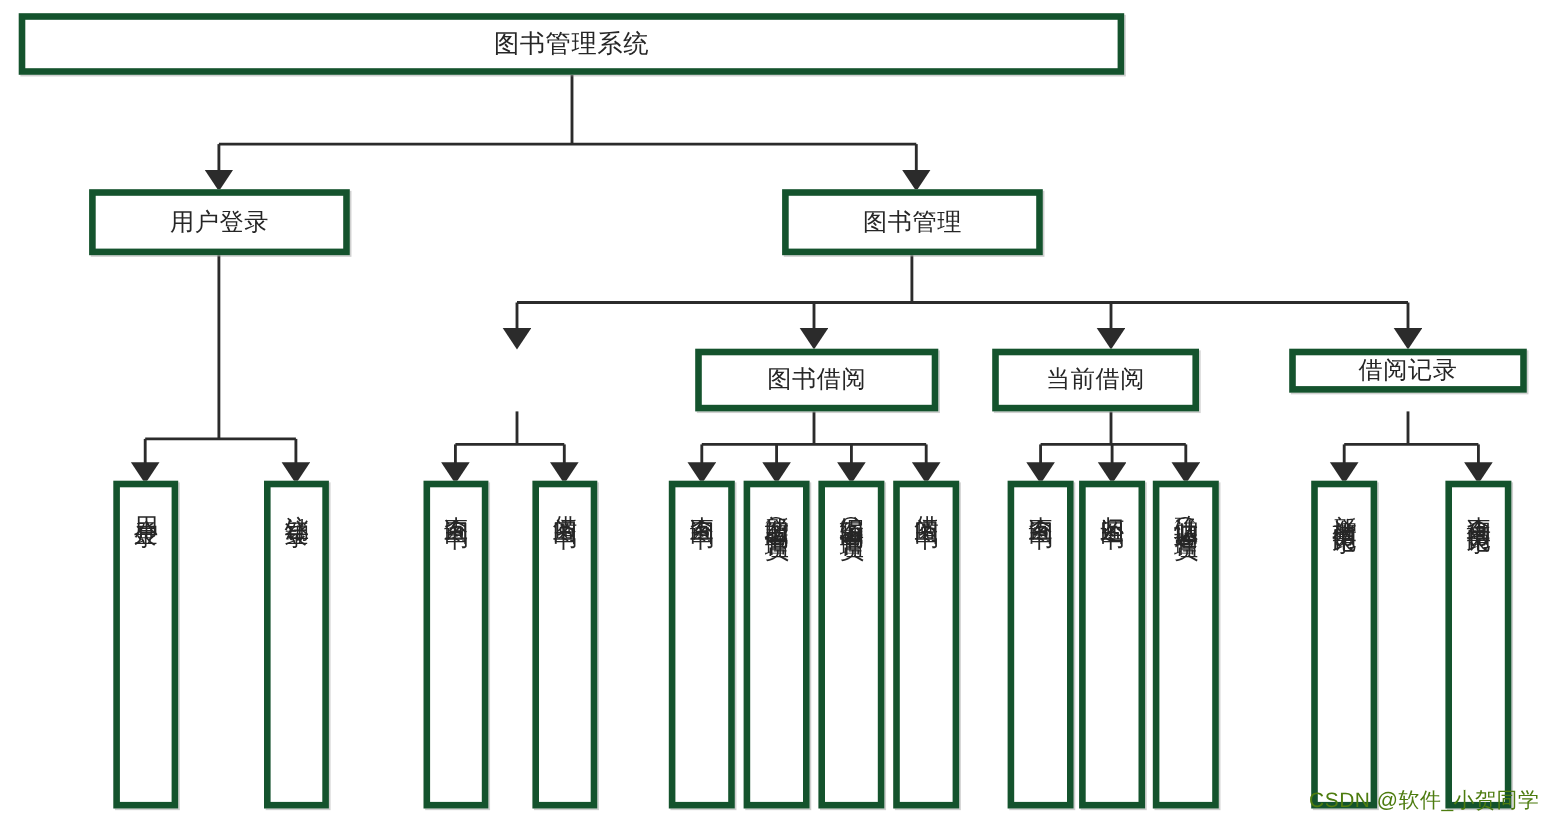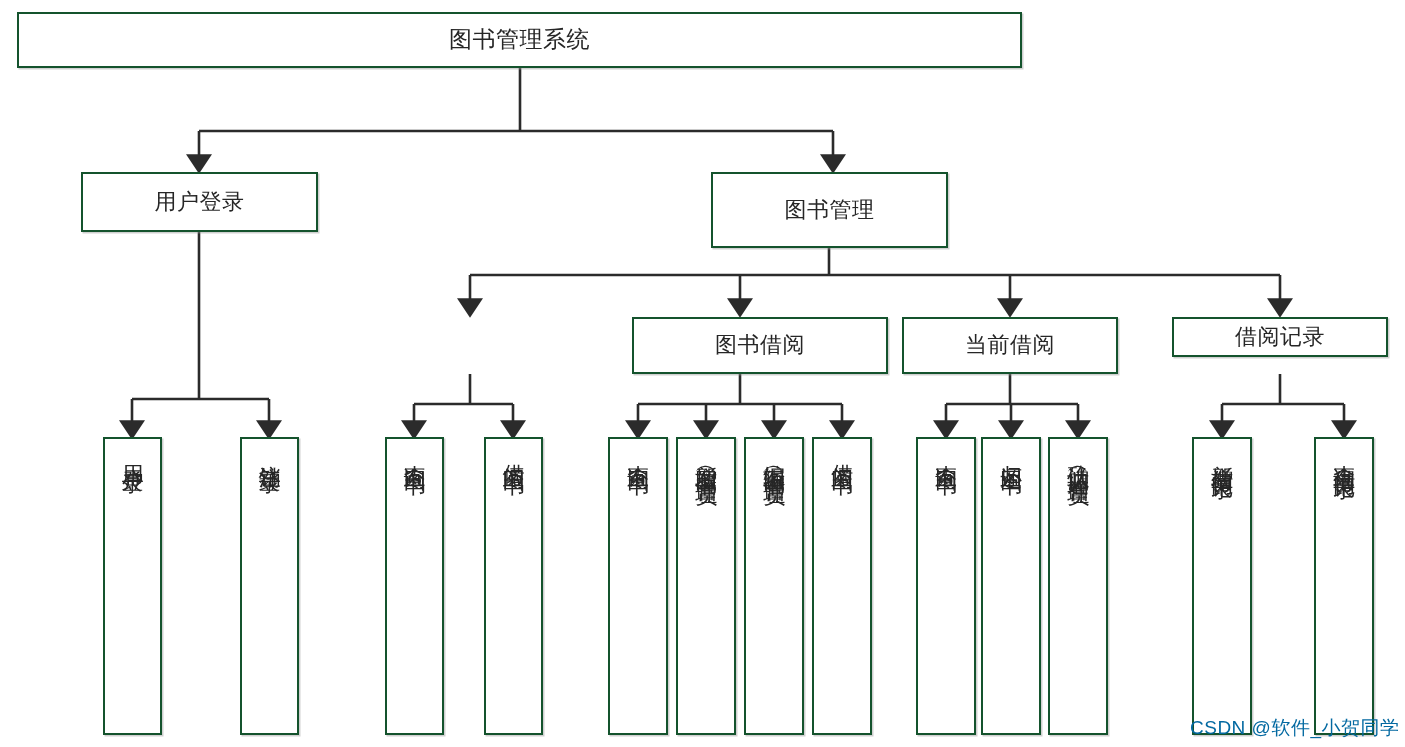--- a/index.html
+++ b/index.html
@@ -21,21 +21,21 @@
     position: absolute;
     left: 0;
     top: 0;
     width: 1405px;
     height: 747px;
     pointer-events: none;
   }
   .node {
     position: absolute;
     box-sizing: border-box;
-    border: 2px solid #14532d;
+    border: 6px solid #14532d;
     background: #ffffff;
     display: flex;
     align-items: center;
     justify-content: center;
     color: #262626;
     box-shadow: 1.5px 1.5px 0 rgba(150,150,150,0.45);
   }
   .node .label {
     display: block;
     text-align: center;
@@ -54,21 +54,21 @@
   }
   .node.vert .label {
     writing-mode: vertical-rl;
     text-orientation: upright;
     font-size: 22px;
     letter-spacing: 3px;
     white-space: nowrap;
   }
   .watermark {
     position: absolute;
-    color: #0369a1;
+    color: #4d7c0f;
     font-size: 19px;
     white-space: nowrap;
     letter-spacing: 0.5px;
   }
 </style>
 </head>
 <body>
 
 <div id="canvas">
 
@@ -122,28 +122,28 @@
     </g>
   </svg>
 
   <div class="node root horiz" style="left:17px; top:12px; width:1005px; height:56px;">
     <span class="label">图书管理系统</span>
   </div>
 
   <div class="node horiz" style="left:81px; top:172px; width:237px; height:60px;">
     <span class="label">用户登录</span>
   </div>
-  <div class="node horiz" style="left:711px; top:172px; width:237px; height:76px;">
+  <div class="node horiz" style="left:711px; top:172px; width:237px; height:60px;">
     <span class="label">图书管理</span>
   </div>
 
-  <div class="node horiz" style="left:632px; top:317px; width:256px; height:57px;">
+  <div class="node horiz" style="left:632px; top:317px; width:221px; height:57px;">
     <span class="label">图书借阅</span>
   </div>
-  <div class="node horiz" style="left:902px; top:317px; width:216px; height:57px;">
+  <div class="node horiz" style="left:902px; top:317px; width:188px; height:57px;">
     <span class="label">当前借阅</span>
   </div>
   <div class="node horiz" style="left:1172px; top:317px; width:216px; height:40px;">
     <span class="label">借阅记录</span>
   </div>
 
   <div class="node vert" style="left:103px; top:437px; width:59px; height:298px;">
     <span class="label">用户登录</span>
   </div>
   <div class="node vert" style="left:240px; top:437px; width:59px; height:298px;">

